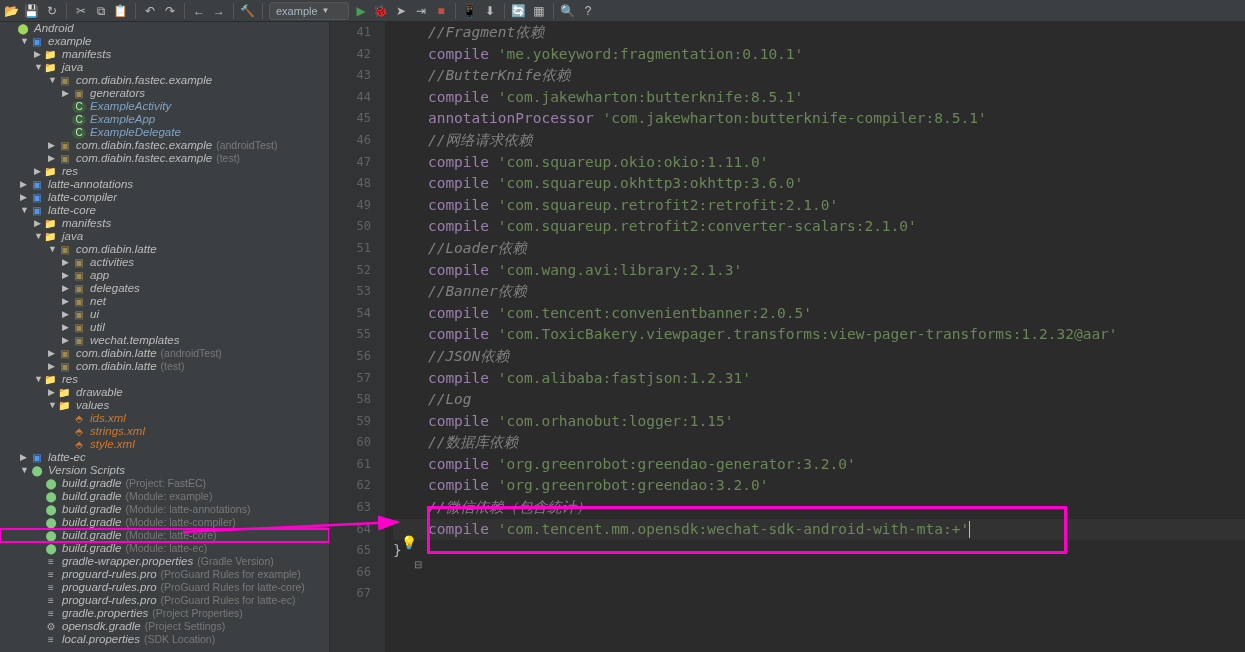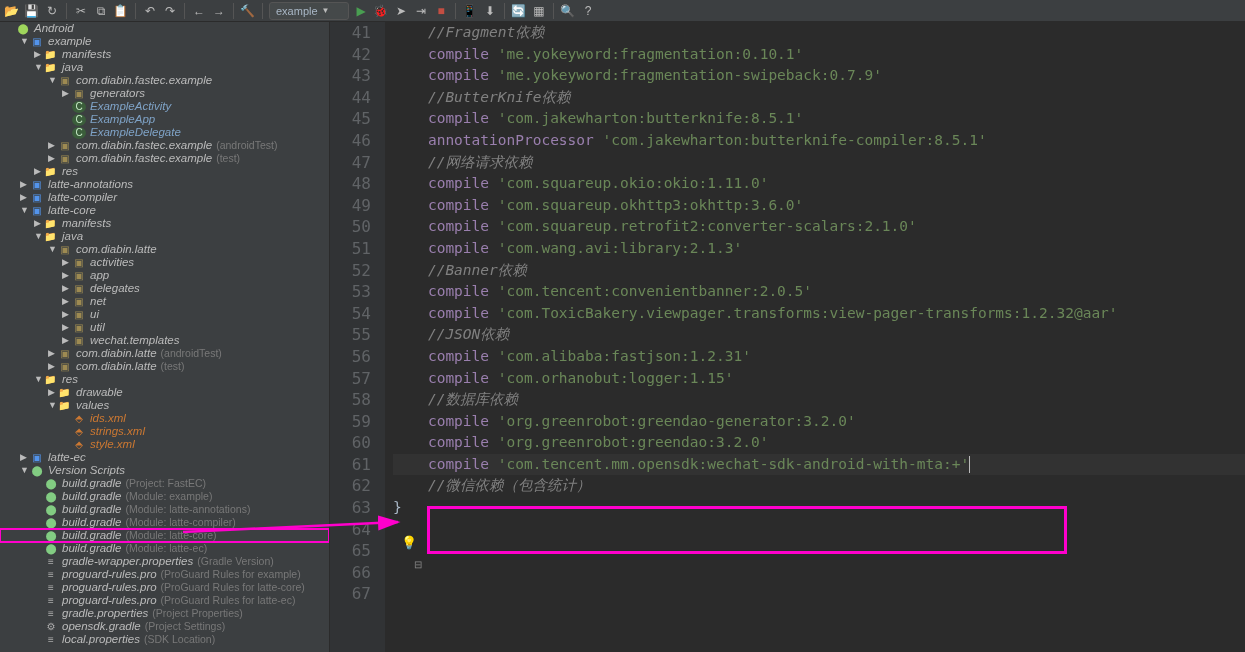--- a/index.html
+++ b/index.html
@@ -109,21 +109,21 @@
   font-size: 14.5px;
   overflow: hidden;
   position: relative;
 }
 .gutter {
   width: 55px;
   background: #313335;
   text-align: right;
   padding-right: 14px;
   color: #606366;
-  font-size: 16px;
+  font-size: 12px;
 }
 .gutter div { height: 21.6px; line-height: 21.6px; }
 .code {
   flex: 1;
   padding-left: 8px;
   position: relative;
 }
 .code .line {
   height: 21.6px;
   line-height: 21.6px;
@@ -497,40 +497,42 @@
         <div>62</div>
         <div>63</div>
         <div>64</div>
         <div>65</div>
         <div>66</div>
         <div>67</div>
       </div>
     <div class="code" id="cd">
         <div class="line">    <span class="cmt">//Fragment依赖</span></div>
         <div class="line">    <span class="kw">compile</span> <span class="str">'me.yokeyword:fragmentation:0.10.1'</span></div>
-        <div class="line">    <span class="kw">compile</span> <span class="str">'me.yokeyword:fragmentation-swipeback:0.7.9'</span></div>
         <div class="line">    <span class="cmt">//ButterKnife依赖</span></div>
         <div class="line">    <span class="kw">compile</span> <span class="str">'com.jakewharton:butterknife:8.5.1'</span></div>
         <div class="line">    <span class="kw">annotationProcessor</span> <span class="str">'com.jakewharton:butterknife-compiler:8.5.1'</span></div>
         <div class="line">    <span class="cmt">//网络请求依赖</span></div>
         <div class="line">    <span class="kw">compile</span> <span class="str">'com.squareup.okio:okio:1.11.0'</span></div>
         <div class="line">    <span class="kw">compile</span> <span class="str">'com.squareup.okhttp3:okhttp:3.6.0'</span></div>
+        <div class="line">    <span class="kw">compile</span> <span class="str">'com.squareup.retrofit2:retrofit:2.1.0'</span></div>
         <div class="line">    <span class="kw">compile</span> <span class="str">'com.squareup.retrofit2:converter-scalars:2.1.0'</span></div>
+        <div class="line">    <span class="cmt">//Loader依赖</span></div>
         <div class="line">    <span class="kw">compile</span> <span class="str">'com.wang.avi:library:2.1.3'</span></div>
         <div class="line">    <span class="cmt">//Banner依赖</span></div>
         <div class="line">    <span class="kw">compile</span> <span class="str">'com.tencent:convenientbanner:2.0.5'</span></div>
         <div class="line">    <span class="kw">compile</span> <span class="str">'com.ToxicBakery.viewpager.transforms:view-pager-transforms:1.2.32@aar'</span></div>
         <div class="line">    <span class="cmt">//JSON依赖</span></div>
         <div class="line">    <span class="kw">compile</span> <span class="str">'com.alibaba:fastjson:1.2.31'</span></div>
+        <div class="line">    <span class="cmt">//Log</span></div>
         <div class="line">    <span class="kw">compile</span> <span class="str">'com.orhanobut:logger:1.15'</span></div>
         <div class="line">    <span class="cmt">//数据库依赖</span></div>
         <div class="line">    <span class="kw">compile</span> <span class="str">'org.greenrobot:greendao-generator:3.2.0'</span></div>
         <div class="line">    <span class="kw">compile</span> <span class="str">'org.greenrobot:greendao:3.2.0'</span></div>
+        <div class="line">    <span class="cmt">//微信依赖（包含统计）</span></div>
         <div class="line caret-line">    <span class="kw">compile</span> <span class="str">'com.tencent.mm.opensdk:wechat-sdk-android-with-mta:+'</span><span class="caret"></span></div>
-        <div class="line">    <span class="cmt">//微信依赖（包含统计）</span></div>
         <div class="line"><span class="punct">}</span></div>
         <div class="line"></div>
       </div>
   </div>
 </div>
 
 <div class="annot-box"></div>
 <svg class="annot-arrow" style="left:178px;top:512px" width="230" height="30">
   <defs>
       <marker id="ah" markerWidth="10" markerHeight="10" refX="8" refY="3" orient="auto">

